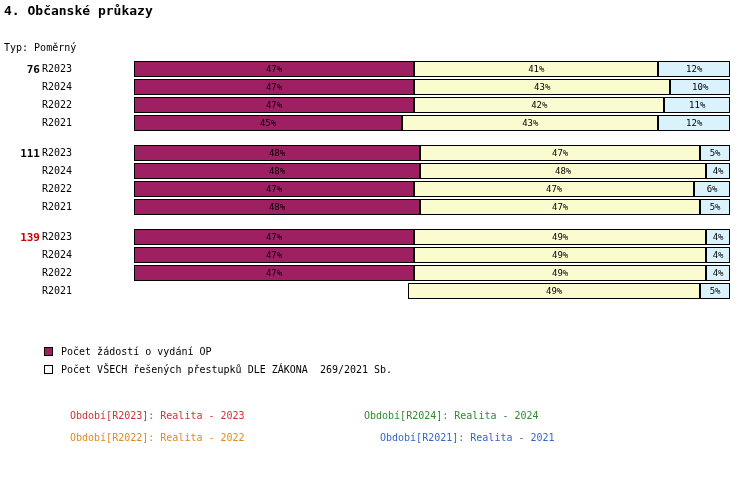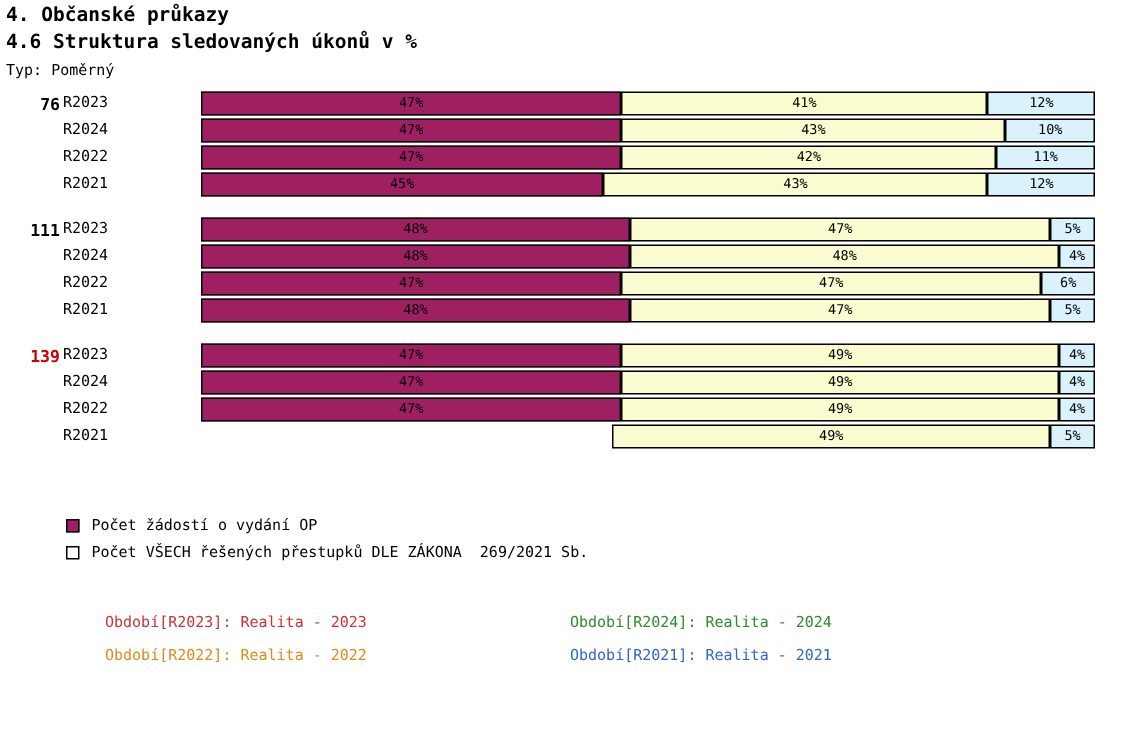--- a/index.html
+++ b/index.html
@@ -143,30 +143,29 @@
     left: 70px;
     top: 410px;
     width: 640px;
   }
   .note {
     position: absolute;
     font-size: 10px;
     white-space: pre;
   }
   .note.n0 { left: 0px;   top: 0px;  color: #cc3333; }
-  .note.n1 { left: 310px; top: 0px;  color: #2e8b2e; }
+  .note.n1 { left: 294px; top: 0px;  color: #2e8b2e; }
   .note.n2 { left: 0px;   top: 22px; color: #e08a1e; }
   .note.n3 { left: 310px; top: 22px; color: #3366cc; }
 </style>
 </head>
 <body>
 
 <div class="title-block">
   <div class="title-line">4. Občanské průkazy</div>
-  <div class="title-line">4.6 Struktura sledovaných úkonů v %</div>
 </div>
 <div class="subtitle">Typ: Poměrný</div>
 
 <div class="chart" id="chart">
     <div class="group" style="top: 0px; height: 72px;">
       <div class="group-label" style="top: 3px; color: rgb(0, 0, 0);">76</div>
       <div class="row" style="top: 0px;">
         <div class="row-label">R2023</div>
         <div class="bar-track">
           <div class="seg s0" style="left: 0px; width: 280.12px;">

